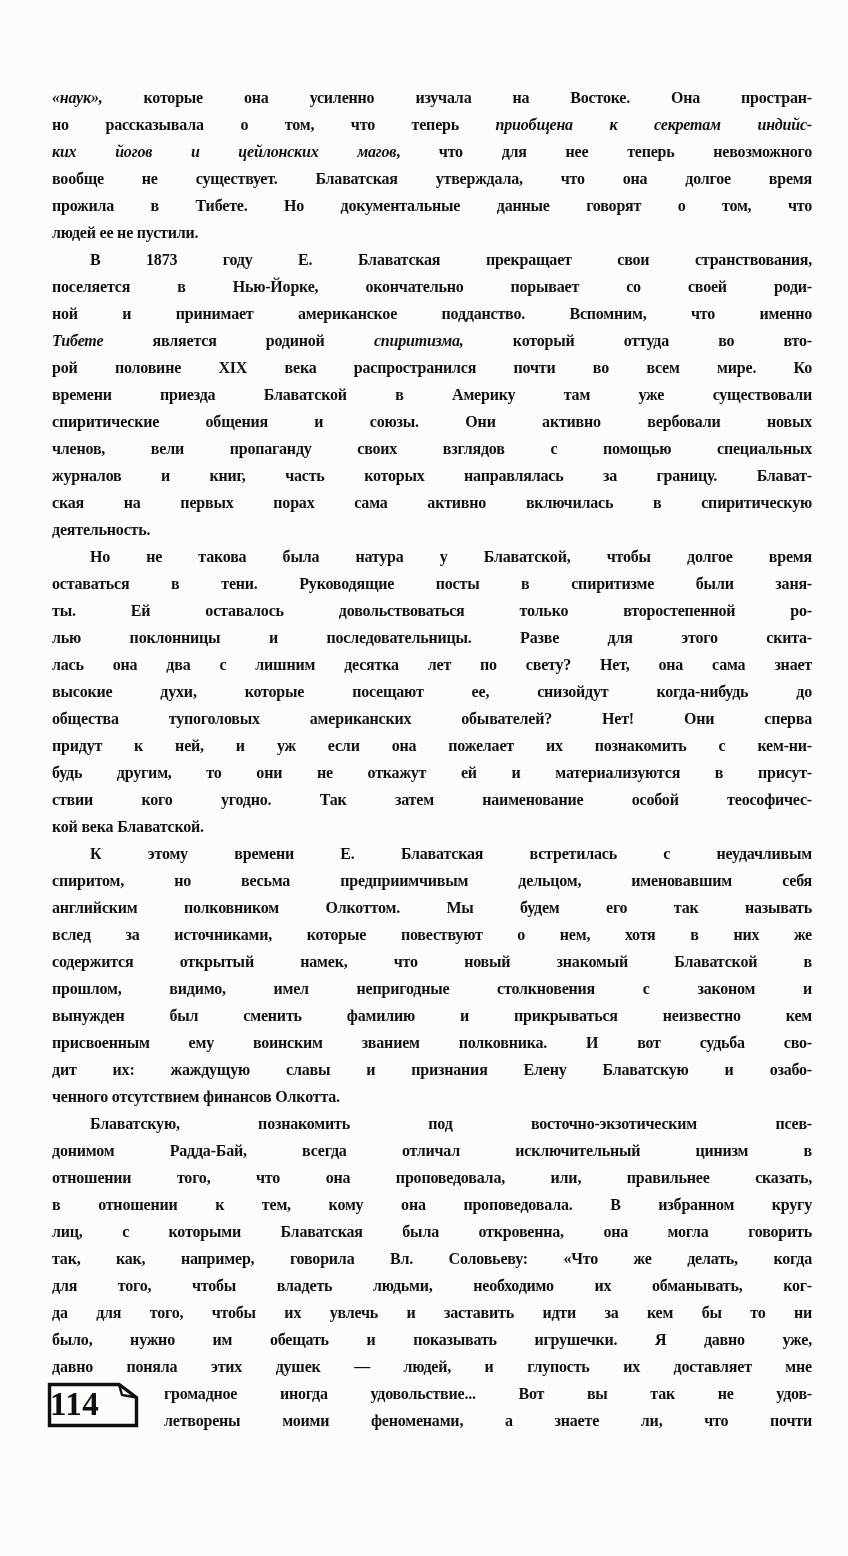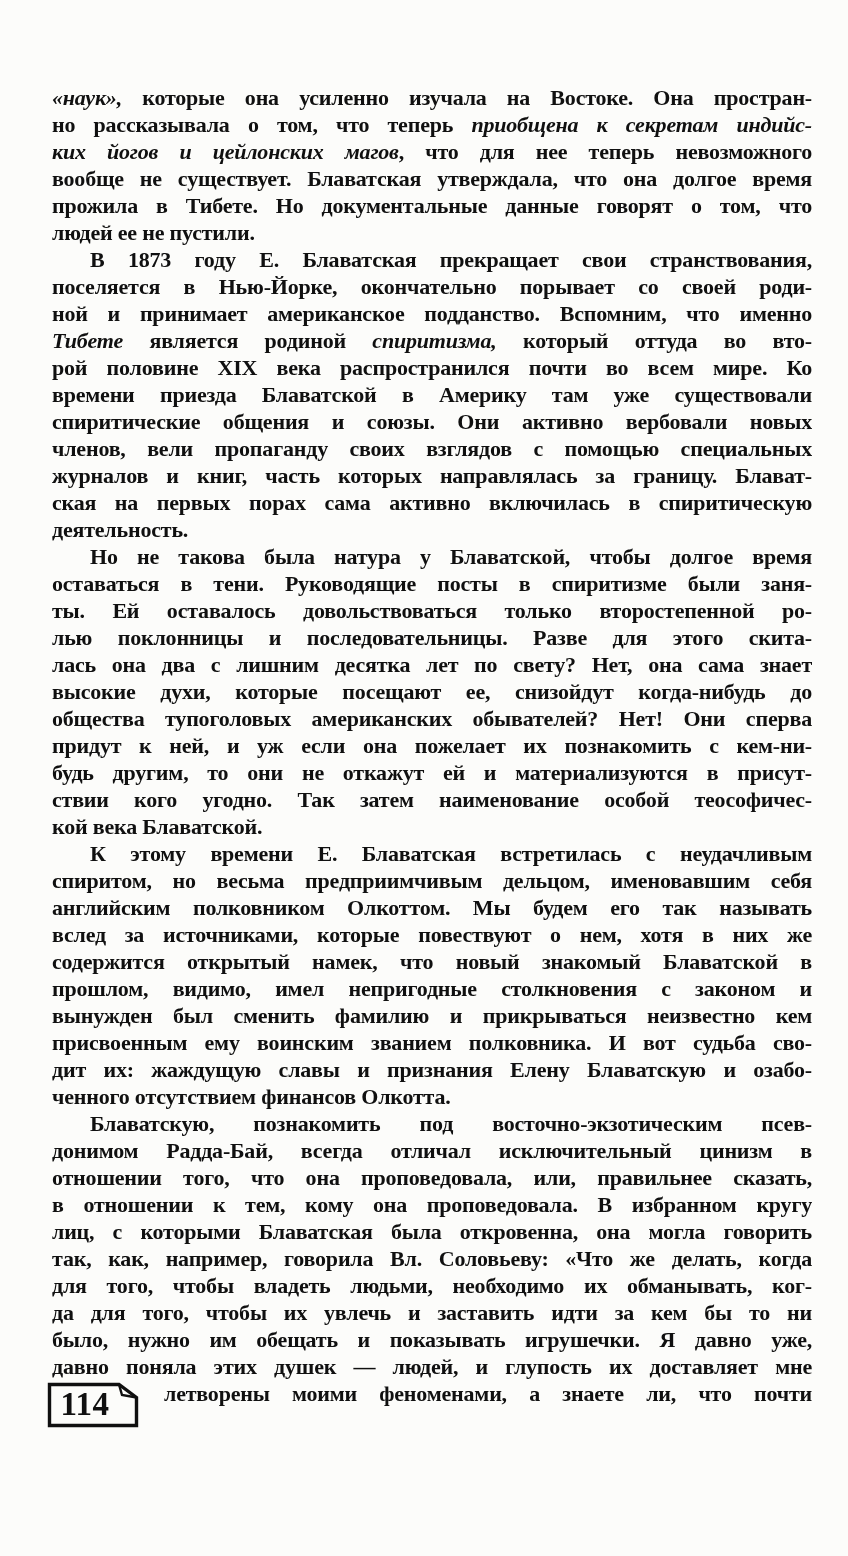--- a/index.html
+++ b/index.html
@@ -21,21 +21,21 @@
     overflow:hidden;
   }
   .text-block{
     position:absolute;
     top:84px;
     left:52px;
     width:760px;
   }
   .para{margin:0;padding:0;}
   .line{
-    font-size:22px;
+    font-size:16px;
     font-weight:700;
     line-height:27px;
     letter-spacing:-0.2px;
     text-align:justify;
     text-align-last:justify;
     text-justify:inter-word;
     white-space:normal;
     overflow:hidden;
     height:27px;
   }
@@ -55,21 +55,21 @@
     margin-left:-6px;
     margin-top:1px;
   }
   .page-box svg{position:absolute;left:0;top:0;}
   .page-num{
     position:absolute;
     left:4px;
     top:0;
     width:70px;
     height:48px;
-    text-align:center;
+    text-align:left;
     font-size:33px;
     font-weight:700;
     line-height:46px;
     letter-spacing:0.5px;
   }
   .cont-col{
     flex:1 1 auto;
     margin-left:24px;
   }
 </style>
@@ -139,17 +139,18 @@
       </div>
       <div class="footer-row">
       <div class="page-box">
         <svg width="94" height="48" viewBox="0 0 94 48" aria-hidden="true">
           <path d="M3.5 44.5 L3.5 3.5 L73 3.5 L90.5 16.5 L90.5 44.5 Z" fill="none" stroke="#101010" stroke-width="3.4" stroke-linejoin="miter"></path>
           <path d="M73 3.5 L76 14 L90.5 16.5" fill="none" stroke="#101010" stroke-width="2.4" stroke-linejoin="miter"></path>
         </svg>
         <span class="page-num">114</span>
       </div>
       <div class="cont-col">
+          <div class="line"><span>громадное иногда удовольствие... Вот вы так не удов-</span></div>
           <div class="line"><span>летворены моими феноменами, а знаете ли, что почти</span></div>
         </div>
     </div>
   </div>
 </div>
 
 </body></html>

